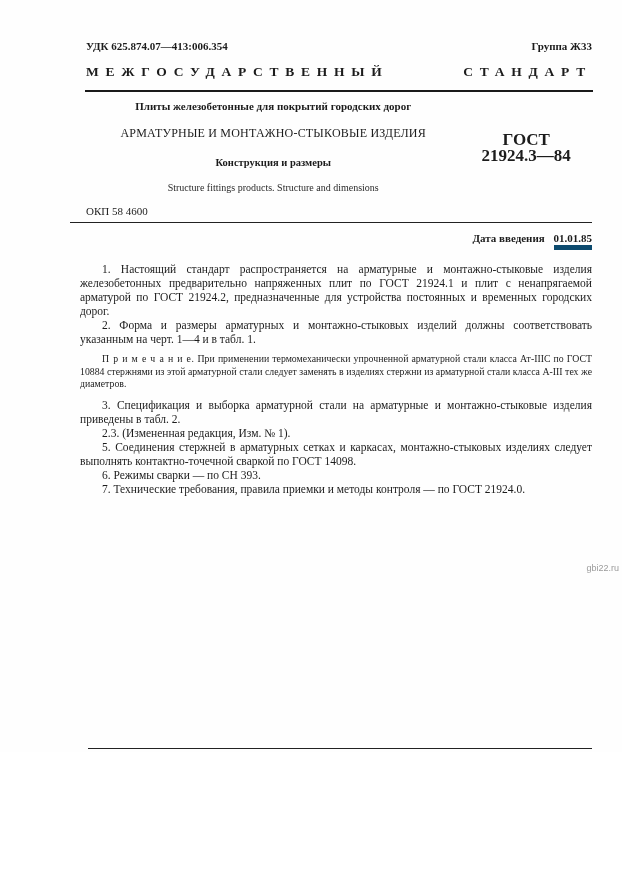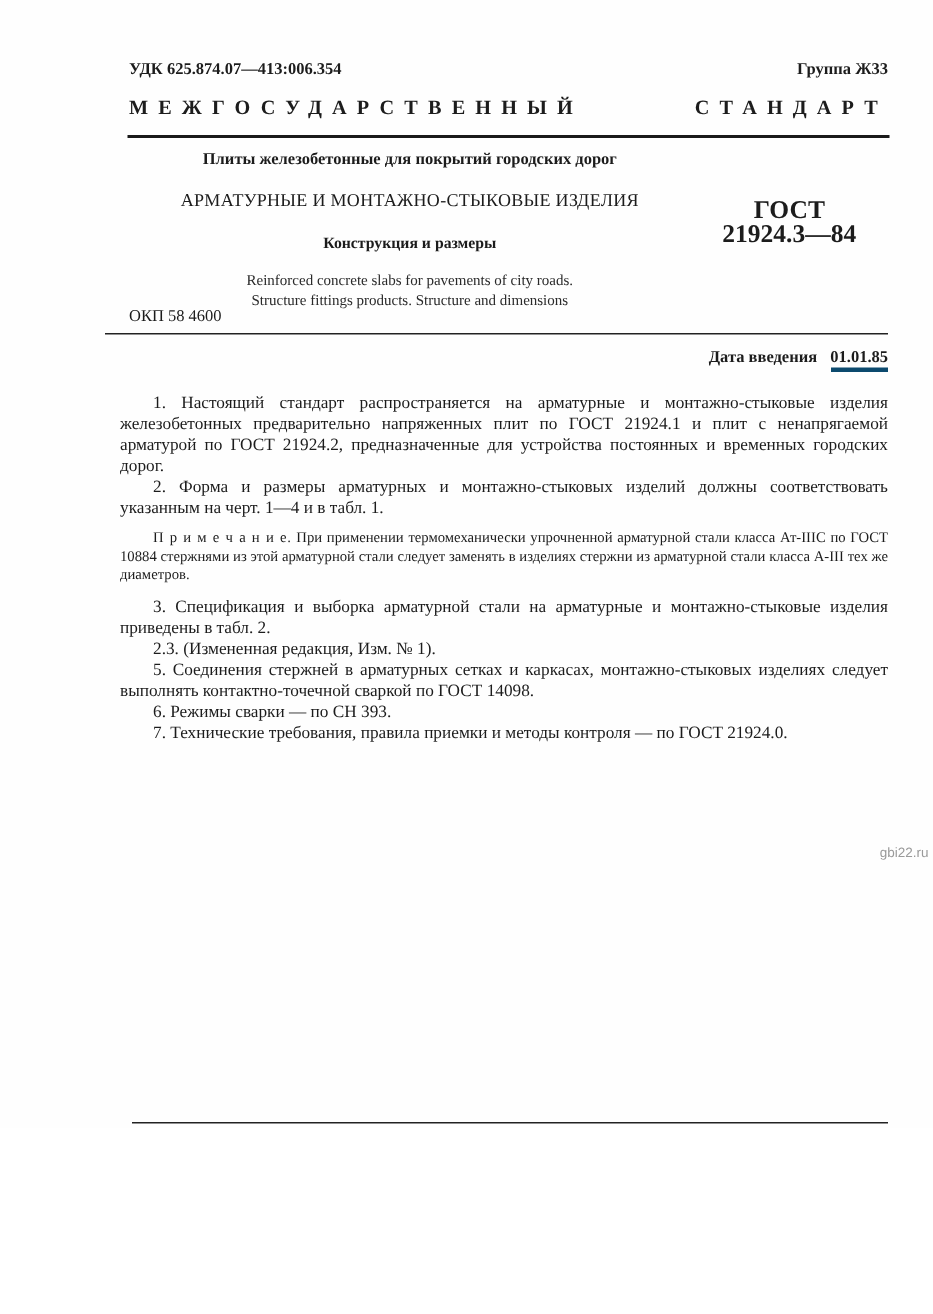--- a/index.html
+++ b/index.html
@@ -22,21 +22,21 @@
   .title-left{width:74%;text-align:center;}
   .title-right{width:26%;text-align:center;}
   .subject{font-size:11px;font-weight:bold;margin:0 0 14px 0;}
   .main-title{font-size:12px;font-weight:normal;margin:0 0 16px 0;letter-spacing:0.2px;}
   .subtitle{font-size:10.5px;font-weight:bold;margin:0 0 14px 0;}
   .entitle{font-size:10px;line-height:12.5px;margin:0;color:#2a2a2a;}
   .gost-block{margin-top:32px;font-size:17px;font-weight:bold;line-height:16px;}
   .okp{top:205px;left:86px;font-size:11px;}
   .rule-mid{top:222px;left:70px;width:522px;height:0;border-top:1.5px solid #222;}
   .date-row{top:232px;left:86px;width:506px;text-align:right;font-size:11px;font-weight:bold;}
-  .date-val{border-bottom:3px solid #0c4a6e;padding-bottom:1px;margin-left:6px;}
+  .date-val{border-bottom:5px solid #0c4a6e;padding-bottom:1px;margin-left:6px;}
   
   .body-text{top:262px;left:80px;width:512px;font-size:11.5px;line-height:14px;text-align:justify;}
   .body-text p{margin:0;text-indent:22px;}
   .note{font-size:9.8px;line-height:12.6px;margin:7px 0 7px 0 !important;}
   .note-label{letter-spacing:0.5px;}
   .amend-bold{font-weight:normal;}
   
   .watermark{top:563px;right:3px;font-size:9px;color:#9a9a9a;font-family:"Liberation Sans","DejaVu Sans",sans-serif;text-align:right;}
   
   .rule-footer{top:748px;left:88px;width:504px;height:0;border-top:1.2px solid #222;}
@@ -59,21 +59,20 @@
     <span>СТАНДАРТ</span>
   </div>
 
   <div class="abs rule-thick"></div>
 
   <div class="abs title-section">
     <div class="title-left">
       <p class="subject">Плиты железобетонные  для покрытий городских дорог</p>
       <p class="main-title">АРМАТУРНЫЕ И МОНТАЖНО-СТЫКОВЫЕ ИЗДЕЛИЯ</p>
       <p class="subtitle">Конструкция и размеры</p>
-      <p class="entitle">Reinforced concrete slabs for pavements of city roads.</p>
       <p class="entitle">Structure fittings products. Structure and dimensions</p>
     </div>
     <div class="title-right">
       <div class="gost-block">
         <div>ГОСТ</div>
         <div>21924.3—84</div>
       </div>
     </div>
   </div>
 

